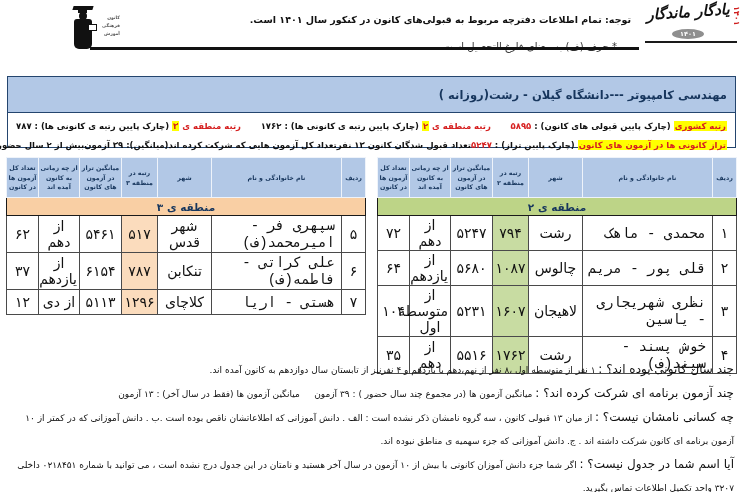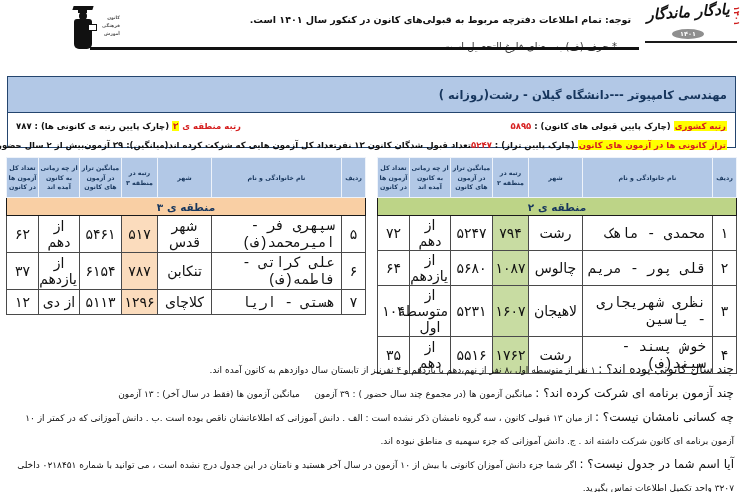--- a/index.html
+++ b/index.html
@@ -103,20 +103,26 @@
     </div>
     <div class="stats">
       <div class="stat-row">
         <div class="stat-item">
           <span class="hl">رتبه کشوری</span>
           <span>(چارک پایین قبولی های کانون) :</span>
           <span class="stat-val-red">۵۸۹۵</span>
         </div>
         <div class="stat-item">
           <span class="red">رتبه منطقه ی</span>
+          <span class="hl">۲</span>
+          <span>(چارک پایین رتبه ی کانونی ها) :</span>
+          <span>۱۷۶۲</span>
+        </div>
+        <div class="stat-item">
+          <span class="red">رتبه منطقه ی</span>
           <span class="hl">۳</span>
           <span>(چارک پایین رتبه ی کانونی ها) :</span>
           <span>۷۸۷</span>
         </div>
       </div>
       <div class="stat-row">
         <div class="stat-item">
           <span class="hl">تراز کانونی ها در آزمون های کانون</span>
           <span>(چارک پایین تراز) :</span>
           <span class="stat-val-red">۵۲۴۷</span>

